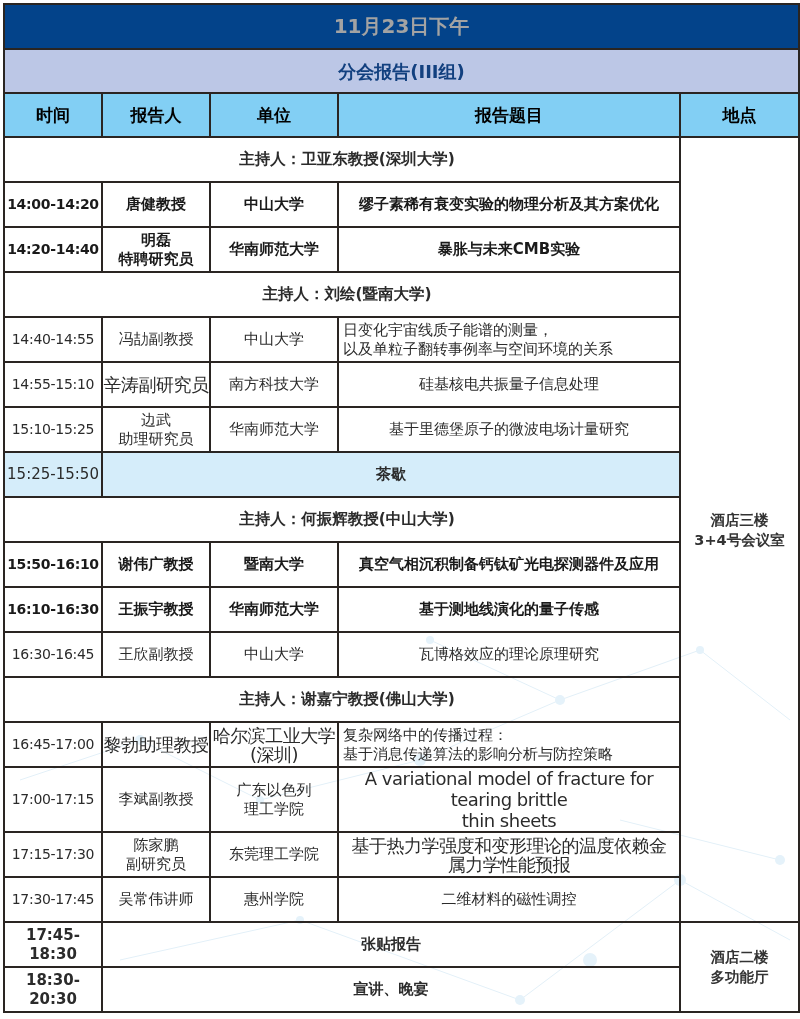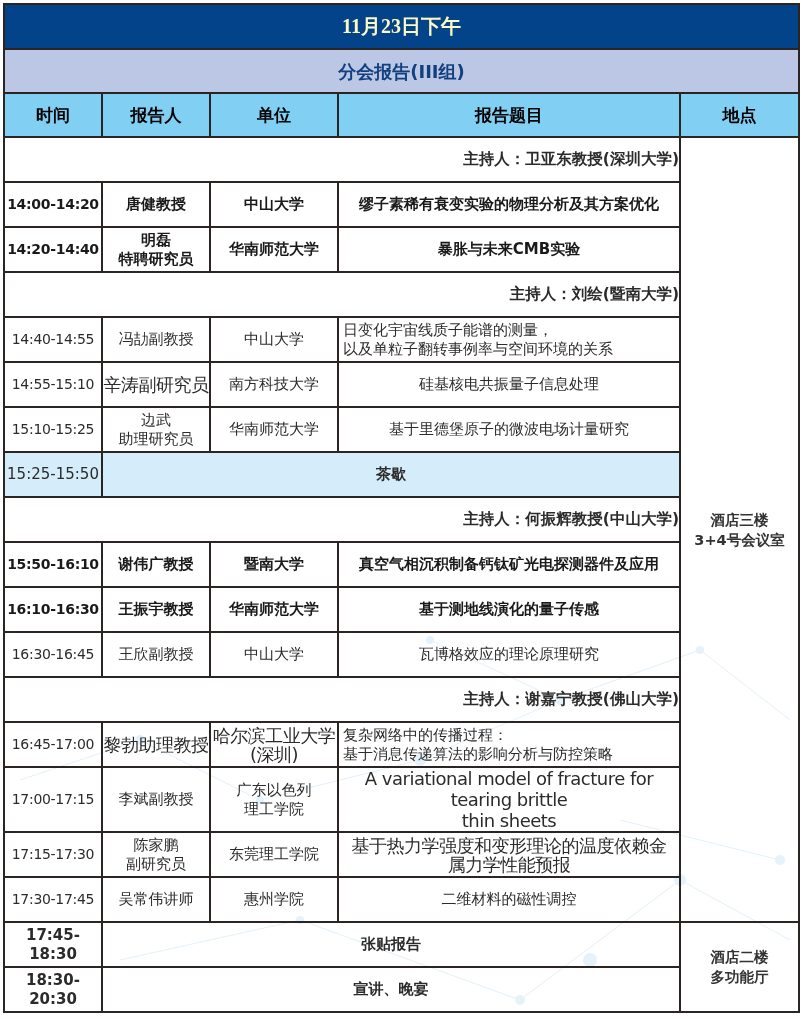--- a/index.html
+++ b/index.html
@@ -3,24 +3,24 @@
 <meta charset="utf-8">
 <style>
   html, body { margin: 0; padding: 0; background: #ffffff; }
   body { width: 800px; height: 1019px; position: relative; overflow: hidden;
          font-family: "DejaVu Sans", "Liberation Sans", sans-serif; color: #2b2b2b; }
   .bg-deco { position: absolute; left: 0; top: 0; width: 800px; height: 1019px; z-index: 0; pointer-events: none; }
   .sheet { position: absolute; left: 3px; top: 3px; width: 795px; z-index: 1; }
   table { border-collapse: collapse; width: 795px; table-layout: fixed; }
   td, th { border: 2px solid #2a2522; padding: 0; text-align: center; vertical-align: middle;
            font-size: 15px; line-height: 19px; font-weight: normal; }
-  .band-title td { background: #03438a; color: #fef9c3; font-size: 20px; font-weight: bold; height: 43px; font-family: Liberation Serif, serif; }
+  .band-title td { background: #03438a; color: #a3a3a3; font-size: 20px; font-weight: bold; height: 43px; }
   .band-sub td { background: #bcc7e6; color: #12407f; font-size: 18px; font-weight: bold; height: 42px; }
   .hdr th { background: #82cff4; color: #000000; font-size: 17px; font-weight: bold; height: 42px; }
-  .chair td.chair-cell { text-align: right; padding-left: 10px; font-weight: bold; font-size: 15.5px; height: 43px; background: transparent; }
+  .chair td.chair-cell { text-align: center; padding-left: 10px; font-weight: bold; font-size: 15.5px; height: 43px; background: transparent; }
   tr.row td { height: 43px; background: transparent; }
   tr.row td.t { font-size: 14px; letter-spacing: -0.3px; white-space: nowrap; }
   tr.row.b td { font-weight: bold; color: #1a1a1a; }
   tr.row td.title { padding: 0 4px; text-align: center; }
   tr.row td.title.left { text-align: left; }
   tr.row td.narrow-en { font-size: 14px; letter-spacing: -0.4px; line-height: 21px; }
   tr.row td.small { font-size: 18px; letter-spacing: -0.5px; border-radius: 17px; }
   tr.tea td { background: #d5edfa; height: 43px; }
   tr.tea td.label { font-weight: bold; }
   tr.final td { height: 43px; font-weight: bold; }

